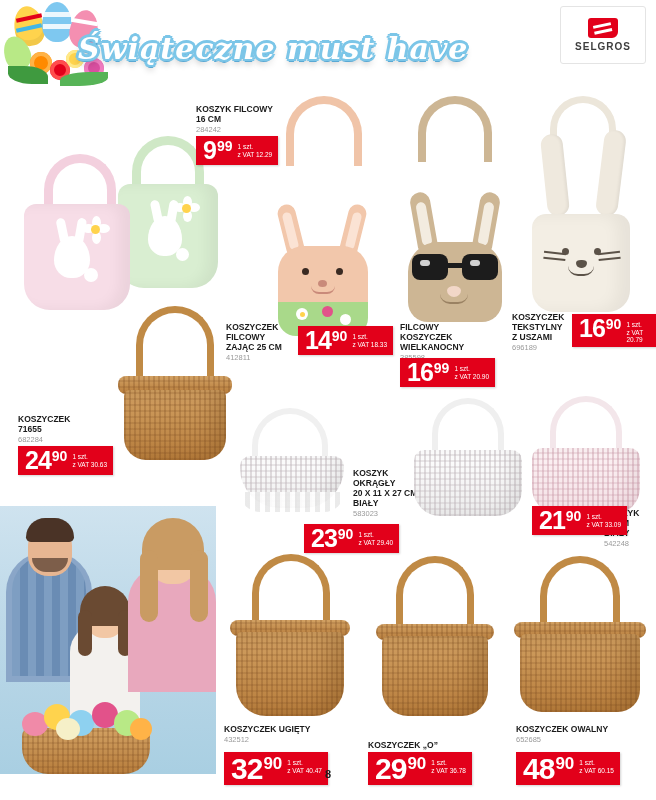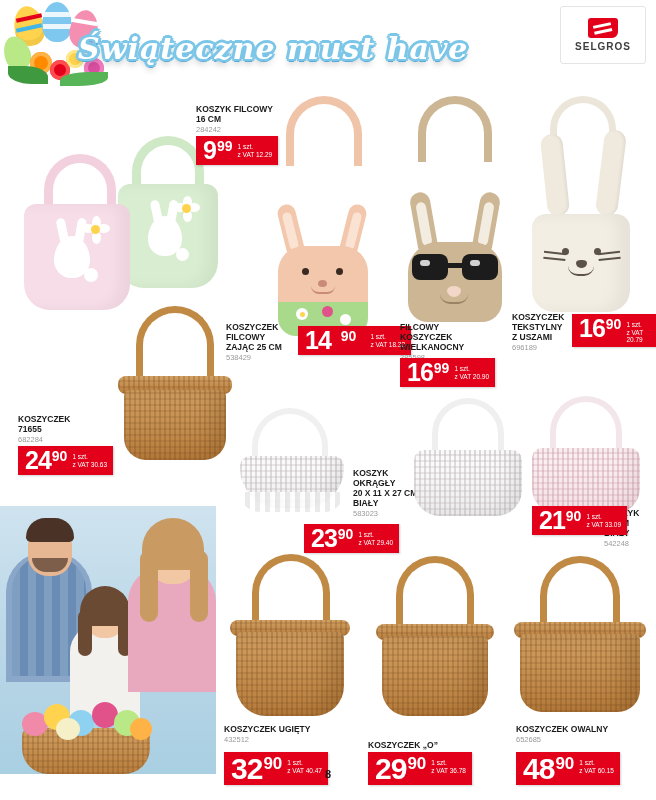--- a/index.html
+++ b/index.html
@@ -215,23 +215,23 @@
     <div class="flower" style="left:34px;top:212px;width:12px;height:12px;background:#fff;"></div>
     <div class="flower" style="left:38px;top:216px;width:5px;height:5px;background:#ffd34d;"></div>
     <div class="flower" style="left:60px;top:210px;width:11px;height:11px;background:#e2528a;"></div>
     <div class="flower" style="left:78px;top:218px;width:11px;height:11px;background:#fff;"></div>
   </div>
 
   <div class="lbl" style="left:226px;top:322px;width:84px;">
     <div class="name">KOSZYCZEK
 FILCOWY
 ZAJĄC 25 CM</div>
-    <div class="code">538429</div>
-  </div>
-  <div class="price" style="left:298px;top:326px;gap:9px;">
+    <div class="code">412811</div>
+  </div>
+  <div class="price" style="left:298px;top:326px;">
     <span class="int">14</span>
     <span class="dec">90</span>
     <span class="meta">
       <div>1 szt.</div>
       <div>z VAT 18.33</div>
     </span>
   </div>
 
   <div class="prod" style="left:396px;top:96px;width:118px;height:224px;">
     <div style="position:absolute;left:22px;top:0;width:74px;height:66px;border:8px solid #cdb694;border-bottom:none;border-radius:40px 40px 0 0;"></div>

